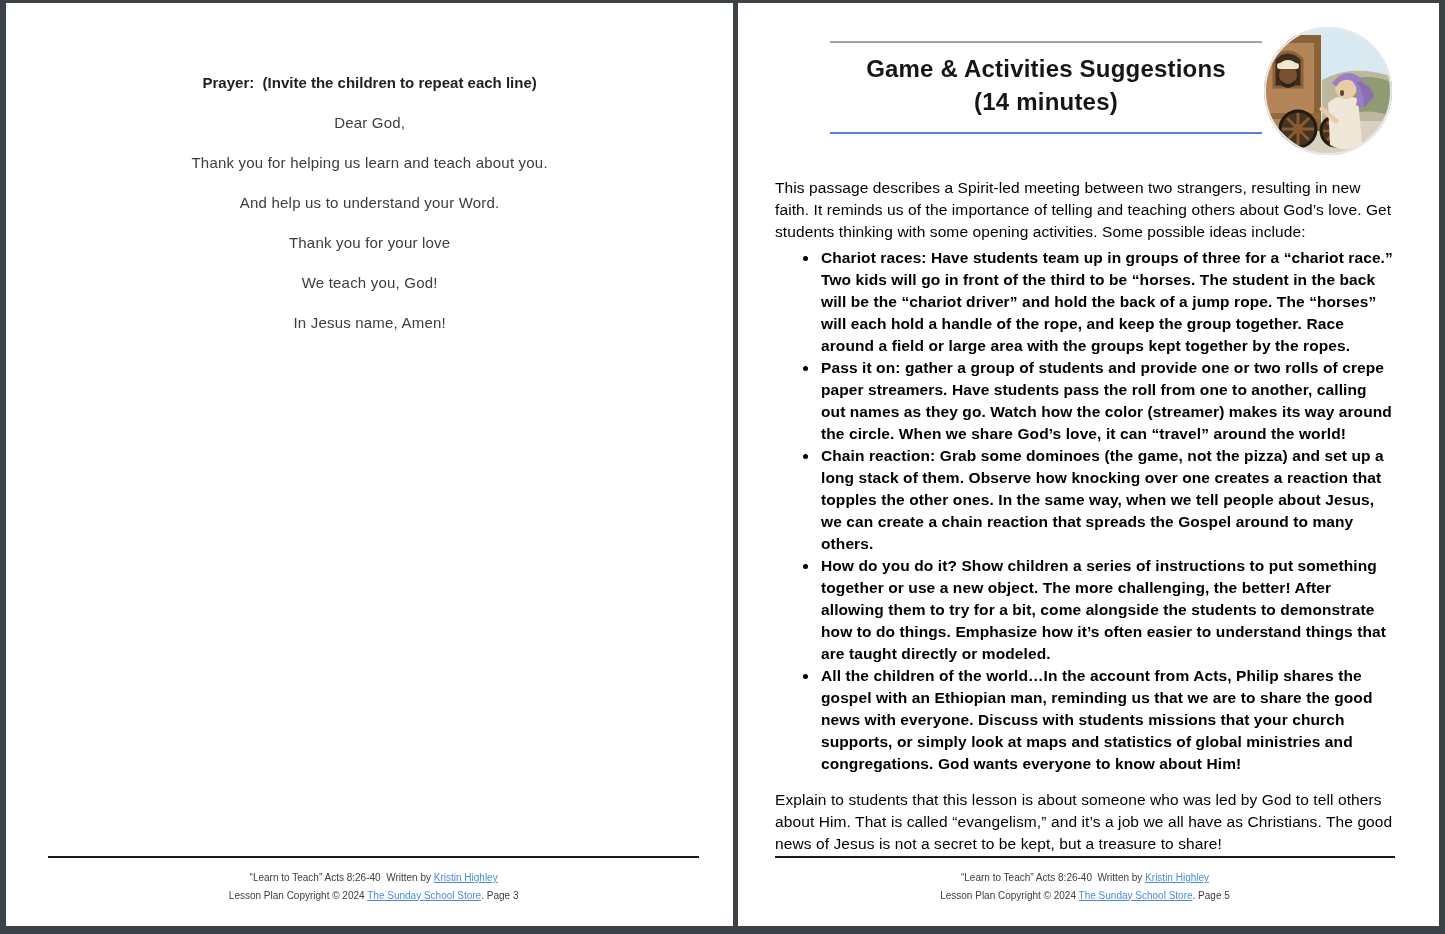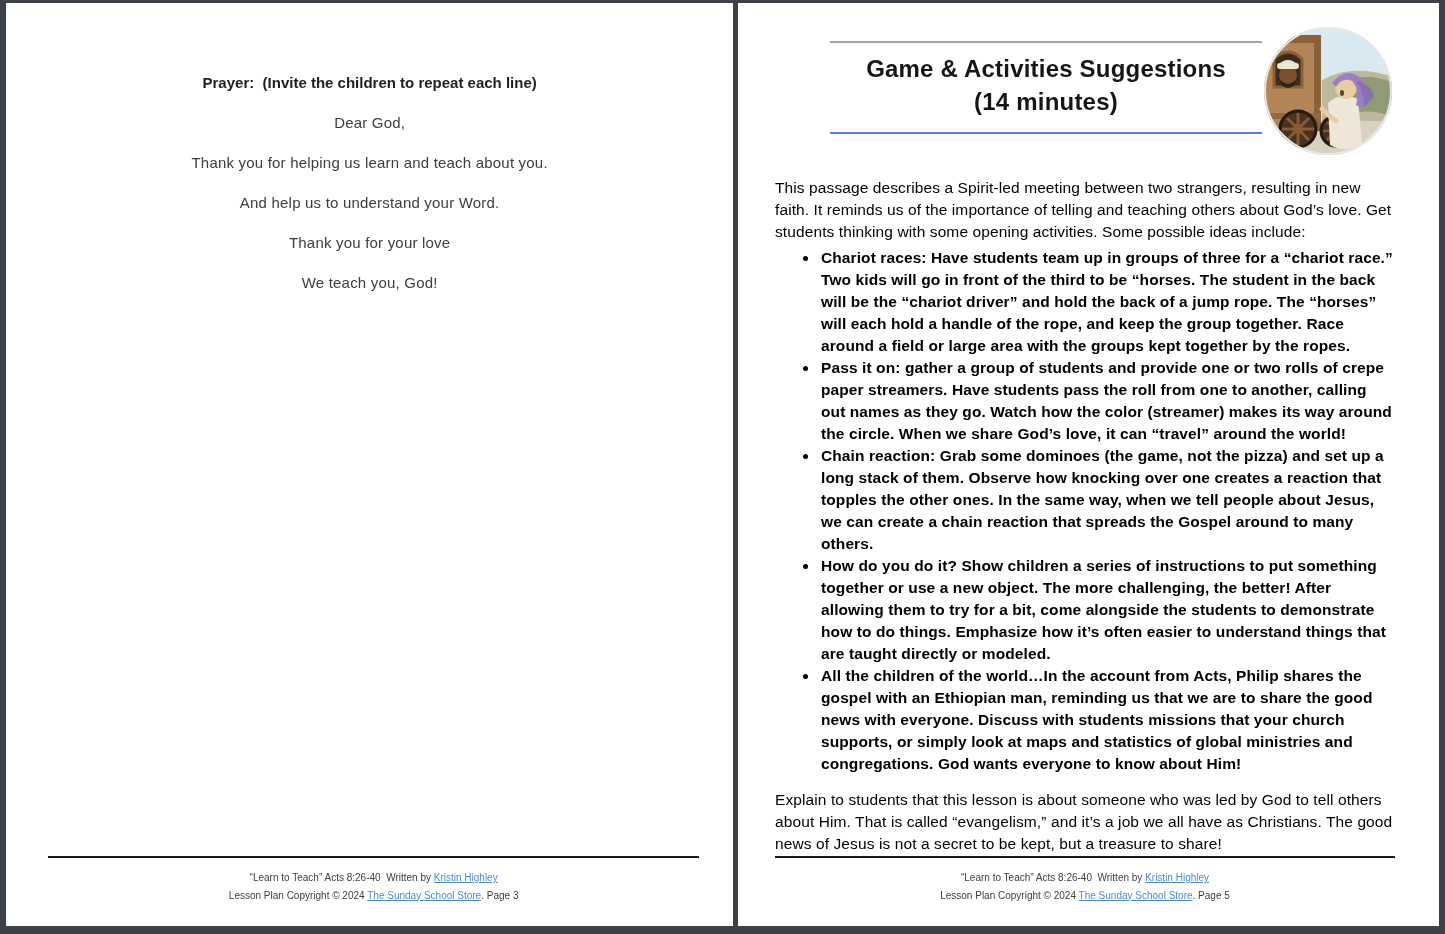--- a/index.html
+++ b/index.html
@@ -121,20 +121,21 @@
 
   <div class="page page-left">
     <div class="prayer-wrap">
       <div class="prayer-heading">Prayer:  (Invite the children to repeat each line)</div>
       <div>
           <p class="prayer-line">Dear God,</p>
           <p class="prayer-line">Thank you for helping us learn and teach about you.</p>
           <p class="prayer-line">And help us to understand your Word.</p>
           <p class="prayer-line">Thank you for your love</p>
           <p class="prayer-line">We teach you, God!</p>
+          <p class="prayer-line">In Jesus name, Amen!</p>
         </div>
     </div>
 
     <div class="page-footer">
       <div class="footer-rule"></div>
       <div class="footer-line"><span>“Learn to Teach” Acts 8:26-40  Written by </span><a class="footer-link">Kristin Highley</a></div>
       <div class="footer-line"><span>Lesson Plan Copyright © 2024 </span><a class="footer-link">The Sunday School Store</a><span>. Page 3</span></div>
     </div>
   </div>
 

